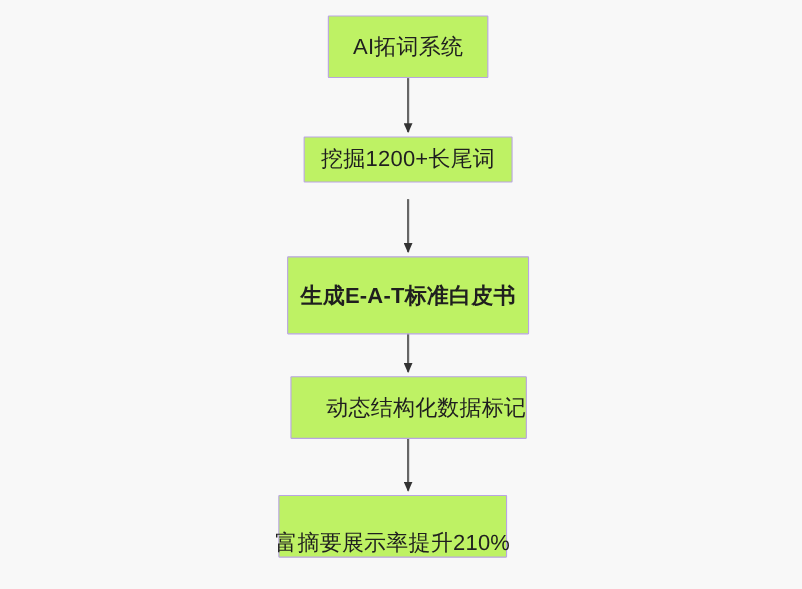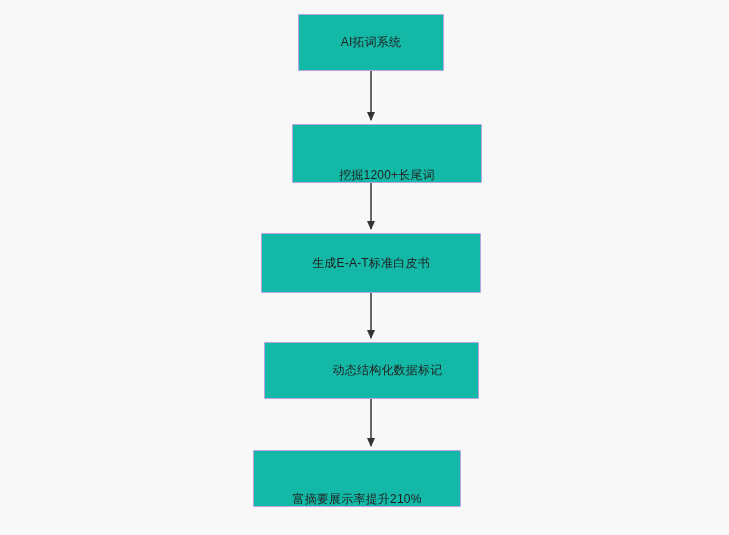--- a/index.html
+++ b/index.html
@@ -32,40 +32,40 @@
     pointer-events: none;
   }
 
   
   .flow-node {
     position: absolute;
     box-sizing: border-box;
     display: flex;
     align-items: center;
     justify-content: center;
-    background: #14b8a6;
+    background: #bef264;
     border: 1px solid #b9a4e3;
     border-radius: 1px;
     color: #1f1f1f;
-    font-size: 12px;
+    font-size: 20px;
     font-weight: 400;
     line-height: 1.2;
     letter-spacing: 0.2px;
     white-space: nowrap;
   }
 
   .flow-node .node-label {
     display: block;
     text-align: center;
   }
 
   
   #node-0 { left: 298px; top: 14px;  width: 146px; height: 57px; }
-  #node-1 { left: 292px; top: 124px; width: 190px; height: 59px; align-items: flex-end; }
-  #node-2 { left: 261px; top: 233px; width: 220px; height: 60px; }
+  #node-1 { left: 276px; top: 124px; width: 190px; height: 42px; }
+  #node-2 { left: 261px; top: 233px; width: 220px; height: 71px; font-weight: bold; }
   #node-3 { left: 264px; top: 342px; width: 215px; height: 57px; padding-left: 32px; }
   #node-4 { left: 253px; top: 450px; width: 208px; height: 57px; align-items: flex-end; }
 </style>
 </head>
 <body>
 
 <div id="flowchart-canvas">
 
   <svg id="connector-layer" viewBox="0 0 729 535" width="729" height="535" xmlns="http://www.w3.org/2000/svg">
     <defs>

